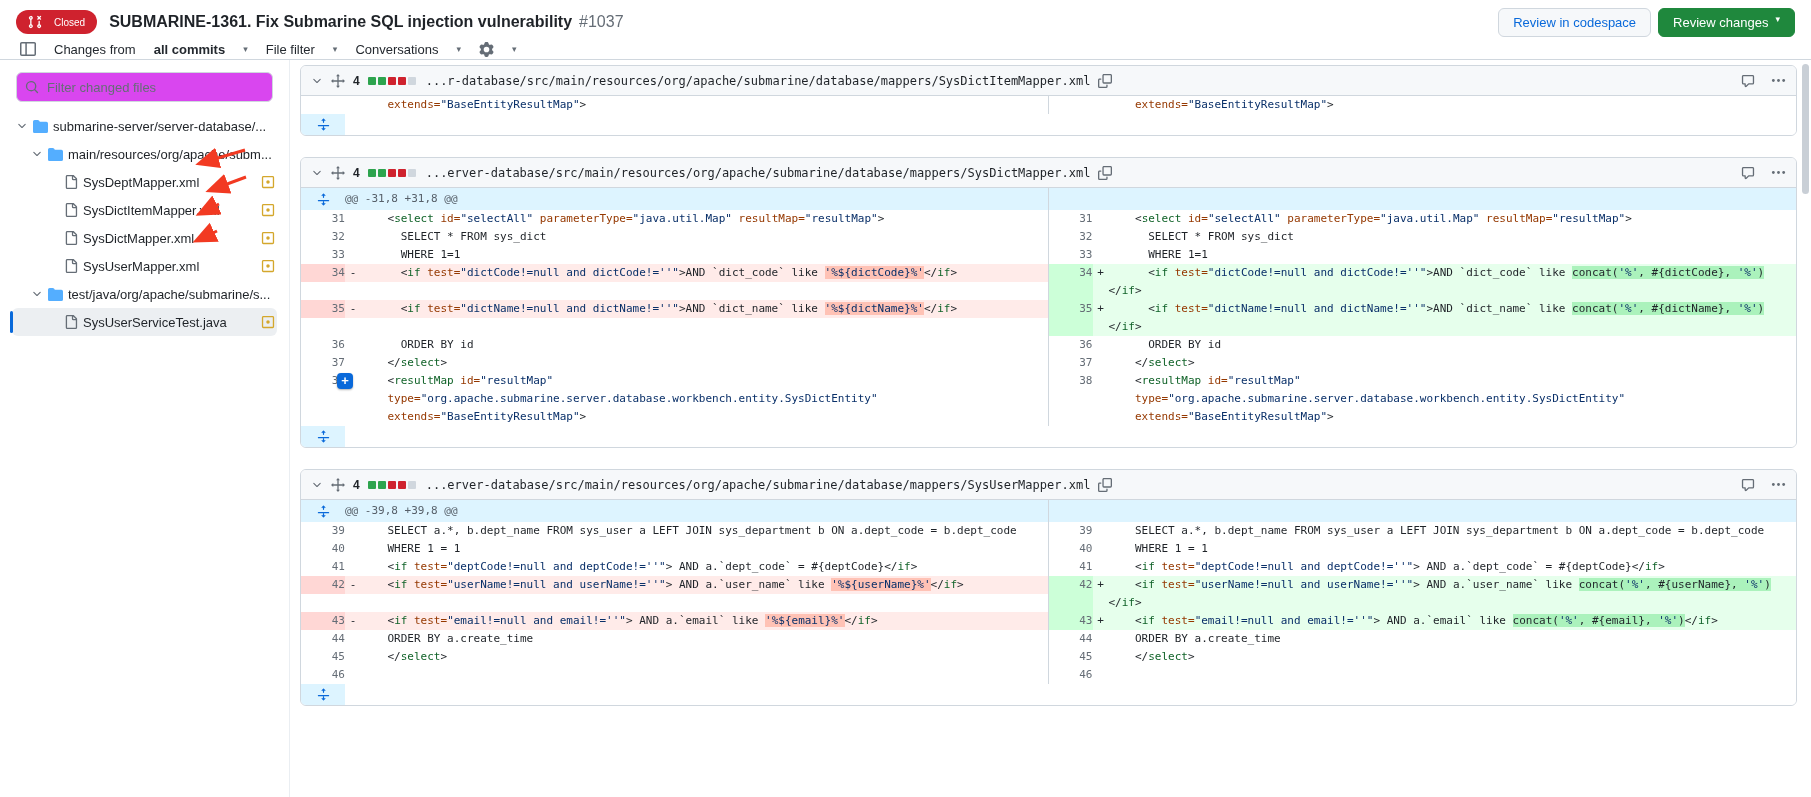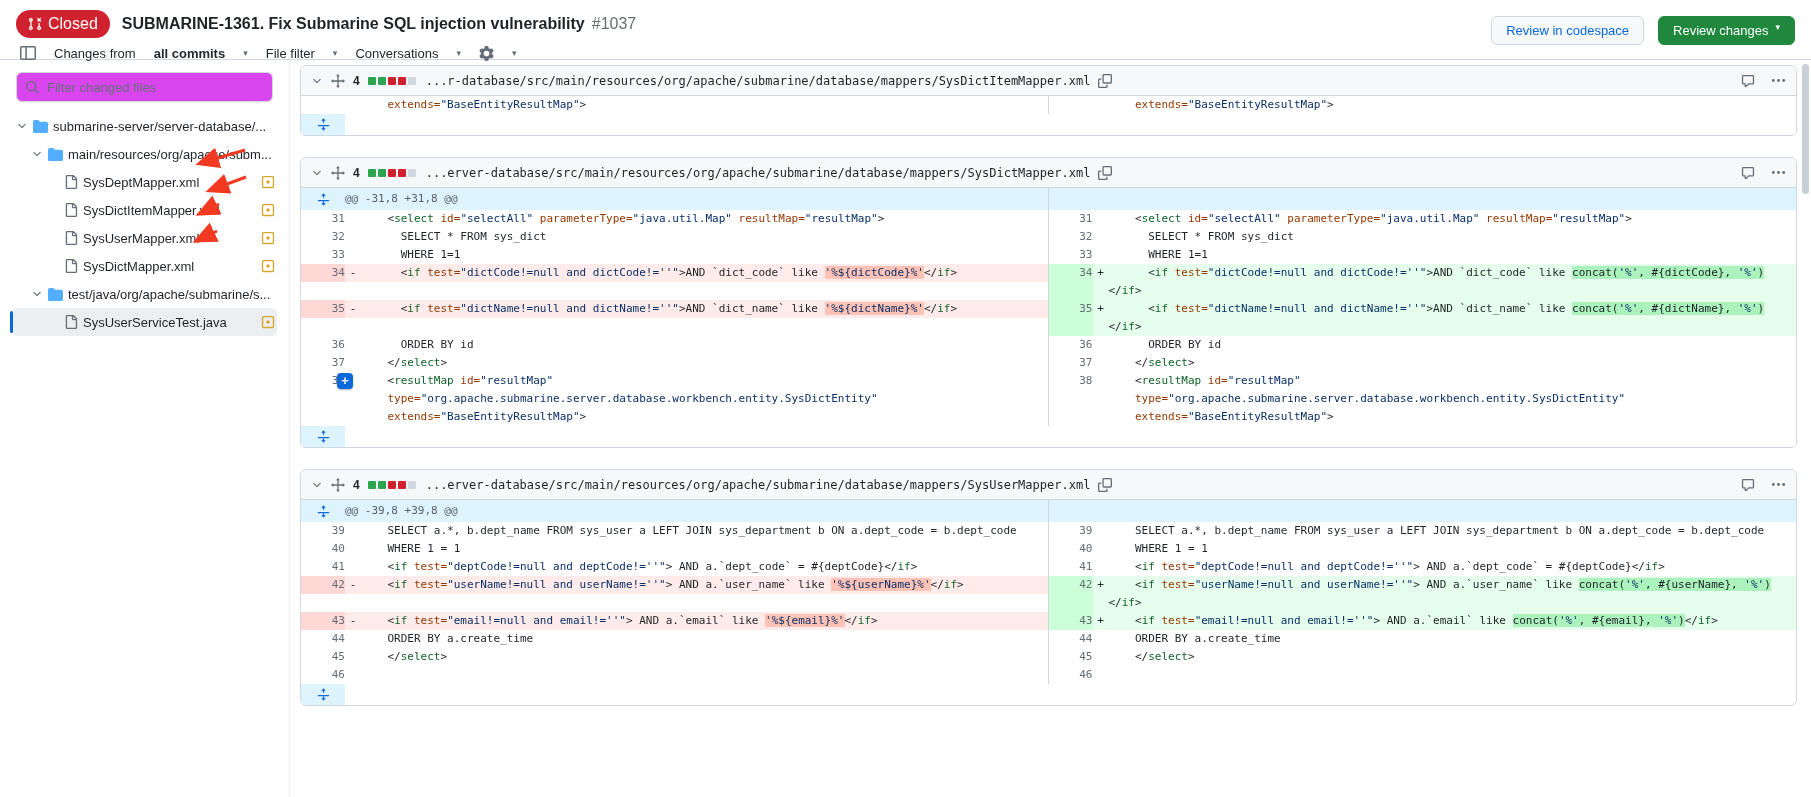--- a/index.html
+++ b/index.html
@@ -1,31 +1,31 @@
 <!DOCTYPE html>
 <html><head>
 <meta charset="utf-8">
 <style>
   *{box-sizing:border-box}
   html,body{margin:0;width:1811px;height:797px;overflow:hidden;background:#fff;color:#1f2328;
     font-family:"Liberation Sans","DejaVu Sans",sans-serif;font-size:14px}
   
   .pr-header{position:relative;padding:10px 16px 0;border-bottom:1px solid #d0d7de;height:60px;background:#fff}
   .hrow1{display:flex;align-items:center;gap:12px}
-  .state-badge{display:inline-flex;align-items:center;gap:6px;background:#cf222e;color:#fff;border-radius:999px;
-    padding:5px 12px;font-size:16px;font-weight:500;flex:0 0 auto}
+  .state-badge{display:inline-flex;align-items:center;gap:12px;background:#cf222e;color:#fff;border-radius:999px;
+    padding:5px 12px;font-size:10px;font-weight:500;flex:0 0 auto}
   h1.pr-title{margin:0;font-size:16px;font-weight:600;display:flex;gap:7px;align-items:baseline;white-space:nowrap}
   .pr-num{color:#656d76;font-weight:400}
   .hrow2{display:flex;align-items:center;gap:18px;margin-top:7px;padding-left:4px;font-size:13px;color:#24292f}
   .dd{display:inline-flex;align-items:center;gap:18px;cursor:pointer}
   .dd b{font-weight:600}
   .caret{font-size:9px;color:#656d76;line-height:1}
   .caret-w{color:#fff}
   .icon-btn{background:none;border:0;padding:0;color:#656d76;cursor:pointer;display:flex}
-  .hbtns{position:absolute;right:16px;top:16px;display:flex;gap:14px}
+  .hbtns{position:absolute;right:16px;top:8px;display:flex;gap:7px}
   .btn{font-size:13px;font-weight:500;border-radius:6px;padding:6px 14px;border:1px solid #d0d7de;cursor:pointer;font-family:inherit}
   .btn-codespace{background:#f6f8fa;color:#0969da}
   .btn-green{background:#1f883d;color:#fff;border-color:#1f883d;display:inline-flex;gap:7px;}
   
   .layout{display:flex;height:737px}
   aside.sidebar{width:290px;min-width:290px;padding:10px 0 0;border-right:1px solid #eaeef2;background:#fff}
   .filter-wrap{position:relative;margin:2px 16px 10px}
   .filter-wrap .s-icon{position:absolute;left:9px;top:8px;color:#656d76;display:flex}
   .filter-wrap input{width:100%;height:30px;border:1px solid #d0d7de;border-radius:6px;padding:0 8px 0 30px;
     font-size:13px;color:#24292f;outline:none;background:#d946ef;font-family:inherit}
@@ -196,35 +196,35 @@
             </svg>
           </span>
         </div>
         <div class="tree-row" style="padding-left: 34px;">
           <span class="tree-spacer"></span>
           <span class="tree-ico">
             <svg viewBox="0 0 16 16" width="14" height="14" fill="#656d76">
               <path d="M2 1.75C2 .784 2.784 0 3.75 0h6.586c.464 0 .909.184 1.237.513l2.914 2.914c.329.328.513.773.513 1.237v9.586A1.75 1.75 0 0 1 13.25 16h-9.5A1.75 1.75 0 0 1 2 14.25Zm1.75-.25a.25.25 0 0 0-.25.25v12.5c0 .138.112.25.25.25h9.5a.25.25 0 0 0 .25-.25V6h-2.75A1.75 1.75 0 0 1 9 4.25V1.5Zm6.75.062V4.25c0 .138.112.25.25.25h2.688l-.011-.013-2.914-2.914Z"></path>
             </svg>
           </span>
-          <span class="tree-label">SysUserMapper.xml</span>
+          <span class="tree-label">SysDictMapper.xml</span>
           <span class="tree-status">
             <svg viewBox="0 0 16 16" width="14" height="14" fill="#d4a72c">
               <path d="M13.25 2.5H2.75a.25.25 0 0 0-.25.25v10.5c0 .138.112.25.25.25h10.5a.25.25 0 0 0 .25-.25V2.75a.25.25 0 0 0-.25-.25ZM2.75 1h10.5c.966 0 1.75.784 1.75 1.75v10.5A1.75 1.75 0 0 1 13.25 15H2.75A1.75 1.75 0 0 1 1 13.25V2.75C1 1.784 1.784 1 2.75 1Zm5.25 9a2 2 0 1 1 0-4 2 2 0 0 1 0 4Z"></path>
             </svg>
           </span>
         </div>
         <div class="tree-row" style="padding-left: 34px;">
           <span class="tree-spacer"></span>
           <span class="tree-ico">
             <svg viewBox="0 0 16 16" width="14" height="14" fill="#656d76">
               <path d="M2 1.75C2 .784 2.784 0 3.75 0h6.586c.464 0 .909.184 1.237.513l2.914 2.914c.329.328.513.773.513 1.237v9.586A1.75 1.75 0 0 1 13.25 16h-9.5A1.75 1.75 0 0 1 2 14.25Zm1.75-.25a.25.25 0 0 0-.25.25v12.5c0 .138.112.25.25.25h9.5a.25.25 0 0 0 .25-.25V6h-2.75A1.75 1.75 0 0 1 9 4.25V1.5Zm6.75.062V4.25c0 .138.112.25.25.25h2.688l-.011-.013-2.914-2.914Z"></path>
             </svg>
           </span>
-          <span class="tree-label">SysDictMapper.xml</span>
+          <span class="tree-label">SysUserMapper.xml</span>
           <span class="tree-status">
             <svg viewBox="0 0 16 16" width="14" height="14" fill="#d4a72c">
               <path d="M13.25 2.5H2.75a.25.25 0 0 0-.25.25v10.5c0 .138.112.25.25.25h10.5a.25.25 0 0 0 .25-.25V2.75a.25.25 0 0 0-.25-.25ZM2.75 1h10.5c.966 0 1.75.784 1.75 1.75v10.5A1.75 1.75 0 0 1 13.25 15H2.75A1.75 1.75 0 0 1 1 13.25V2.75C1 1.784 1.784 1 2.75 1Zm5.25 9a2 2 0 1 1 0-4 2 2 0 0 1 0 4Z"></path>
             </svg>
           </span>
         </div>
         <div class="tree-row" style="padding-left: 19px;">
           <span class="tree-chev">
             <svg viewBox="0 0 16 16" width="12" height="12" fill="currentColor">
               <path d="M12.78 5.22a.749.749 0 0 1 0 1.06l-4.25 4.25a.749.749 0 0 1-1.06 0L3.22 6.28a.749.749 0 1 1 1.06-1.06L8 8.939l3.72-3.719a.749.749 0 0 1 1.06 0Z"></path>

